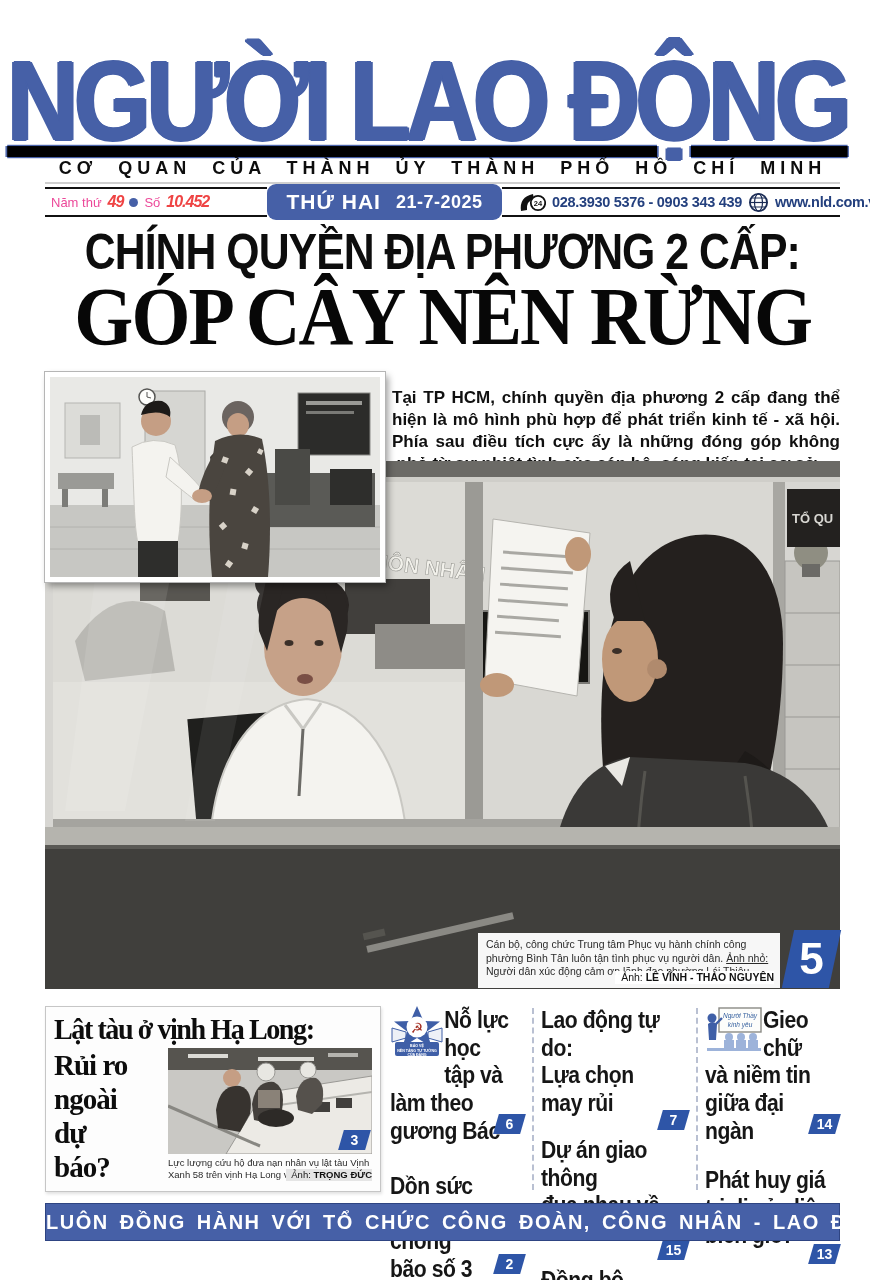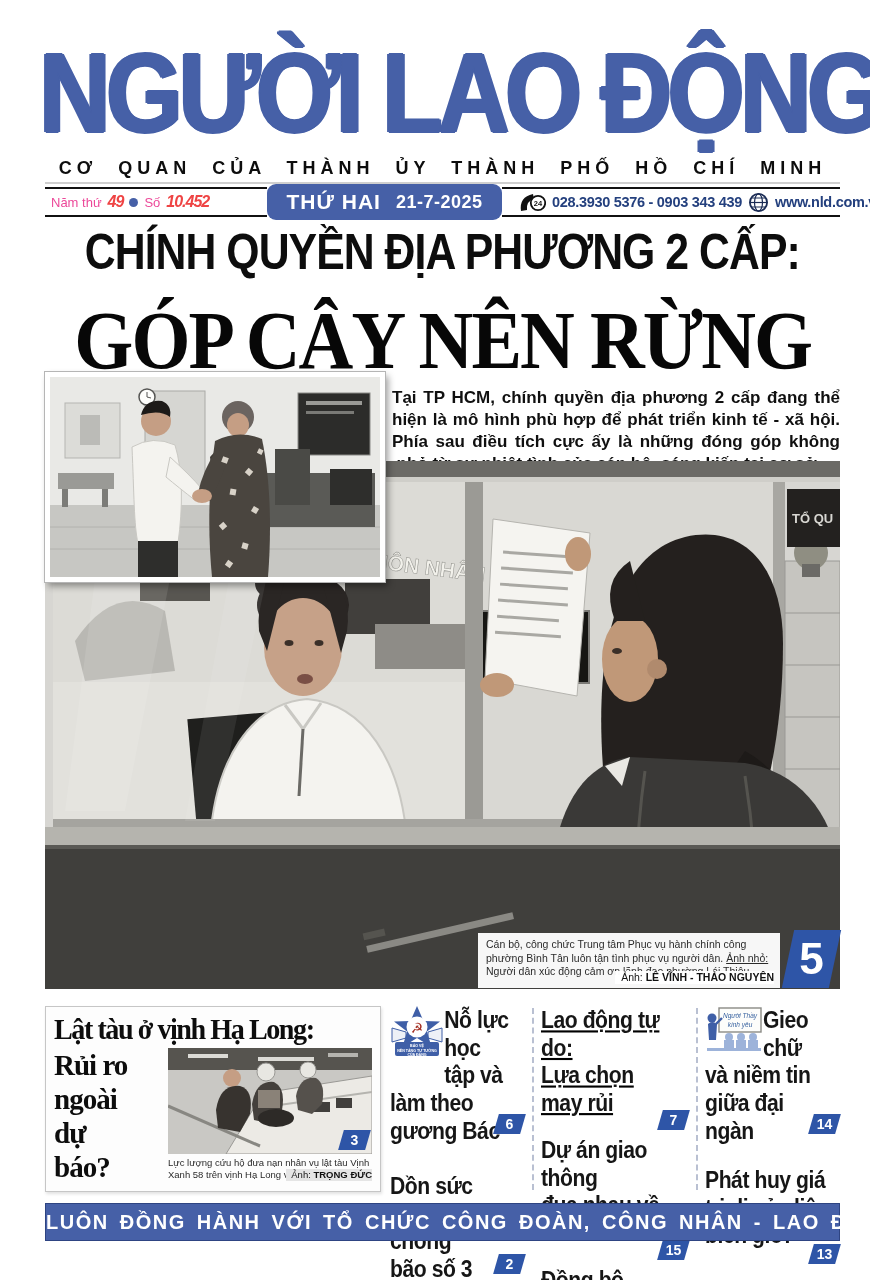--- a/index.html
+++ b/index.html
@@ -1,22 +1,22 @@
 <!DOCTYPE html>
 <html><head>
 <meta charset="utf-8">
 <style>
   * { margin:0; padding:0; box-sizing:border-box; }
   html,body { background:#fff; }
   body { font-family:"Liberation Sans", sans-serif; }
   #page { position:relative; width:870px; height:1280px; background:#ffffff; overflow:hidden; }
 
   
-  .masthead { position:absolute; left:62px; top:40px; width:795px; height:122px;
-              display:flex; align-items:flex-start; justify-content:center; }
+  .masthead { position:absolute; left:30px; top:40px; width:795px; height:122px;
+              display:flex; align-items:center; justify-content:center;text-decoration:underline; }
   .masthead-text { font-family:"Liberation Sans", sans-serif; font-weight:bold;
               font-size:93px; letter-spacing:-4px; color:#4660a7; white-space:nowrap;
               transform:scale(1.06,1.22); transform-origin:center;
               text-shadow:1.6px 0 0 #4660a7, -1.6px 0 0 #4660a7, 0 1px 0 #4660a7, 0 -1px 0 #4660a7; }
   .subtitle { position:absolute; left:45px; top:158px; width:795px; text-align:center;
               font-weight:bold; font-size:18px; letter-spacing:5px; word-spacing:11px; color:#0d0d0d;
               white-space:nowrap; }
   .hairline { position:absolute; left:45px; top:182px; width:795px; height:2px; background:#cfcfcf; }
 
   
@@ -32,21 +32,21 @@
              border-radius:9px; display:flex; align-items:center; justify-content:center; gap:15px; }
   .datebox .day  { color:#fff; font-weight:bold; font-size:21px; letter-spacing:1px; }
   .datebox .date { color:#fff; font-size:18px; font-weight:bold; letter-spacing:0.5px; }
   .contact { font-size:14.5px; font-weight:bold; color:#24407e; letter-spacing:-0.3px; white-space:nowrap; }
   .cicon { flex:0 0 auto; }
 
   
   .kicker { position:absolute; left:45px; top:226px; width:795px; text-align:center; }
   .kicker span { display:inline-block; font-weight:bold; font-size:45px; letter-spacing:-1px; color:#0d0d0d;
                  transform:scale(0.95,1.12); transform-origin:center; white-space:nowrap; }
-  .headline { position:absolute; left:45px; top:272px; width:795px; text-align:center;margin-top:24px; }
+  .headline { position:absolute; left:45px; top:272px; width:795px; text-align:center; }
   .headline span { display:inline-block; font-family:"Liberation Serif", serif; font-weight:bold;
                    font-size:79px; letter-spacing:-2px; color:#070707; white-space:nowrap;
                    transform:scale(0.96,1.04); transform-origin:center; }
 
   
   .summary { position:absolute; left:392px; top:370px; width:448px; font-weight:bold; font-size:17px;
              line-height:22px; color:#101010; text-align:justify; text-align-last:center;margin-top:17px; }
   .main-photo { position:absolute; left:45px; top:461px; width:795px; height:528px; background:#d7d6d2; }
   .main-photo svg { display:block; }
   .inset-photo { position:absolute; left:45px; top:372px; width:340px; height:210px; background:#fff;
@@ -363,21 +363,21 @@
 bão số 3</div>
         <div class="pbadge">
             <span>2</span>
           </div>
       </div>
     </div>
 
     <div class="tdivider"></div>
 
     <div class="tcol col3">
-      <div class="teaser pb-under" style="margin-bottom:4px;text-decoration:underline;">
+      <div class="teaser pb-under" style="margin-bottom:4px;">
         <div class="t-title">Lao động tự do:
 Lựa chọn may rủi</div>
         <div class="pbadge">
             <span>7</span>
           </div>
       </div>
       <div class="teaser pb-under" style="margin-bottom:4px;">
         <div class="t-title">Dự án giao thông
 đua nhau về đích</div>
         <div class="pbadge">

